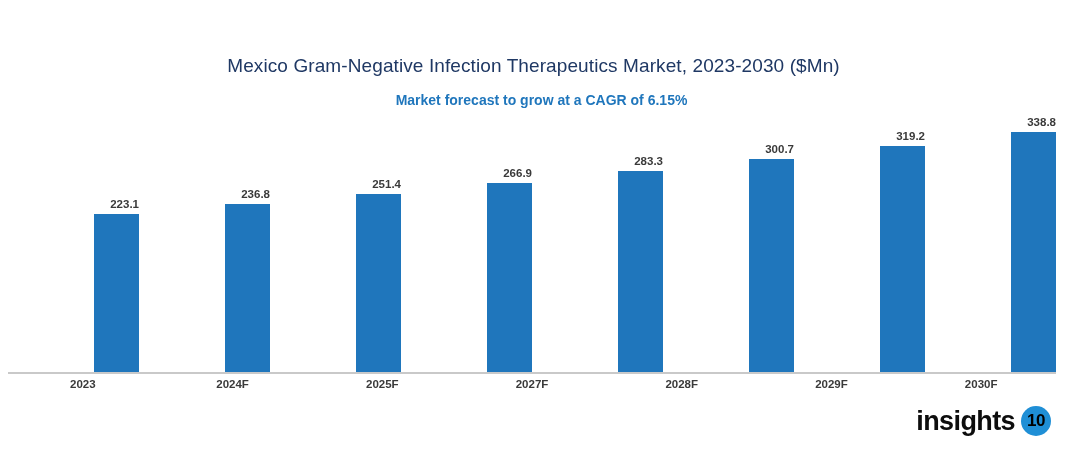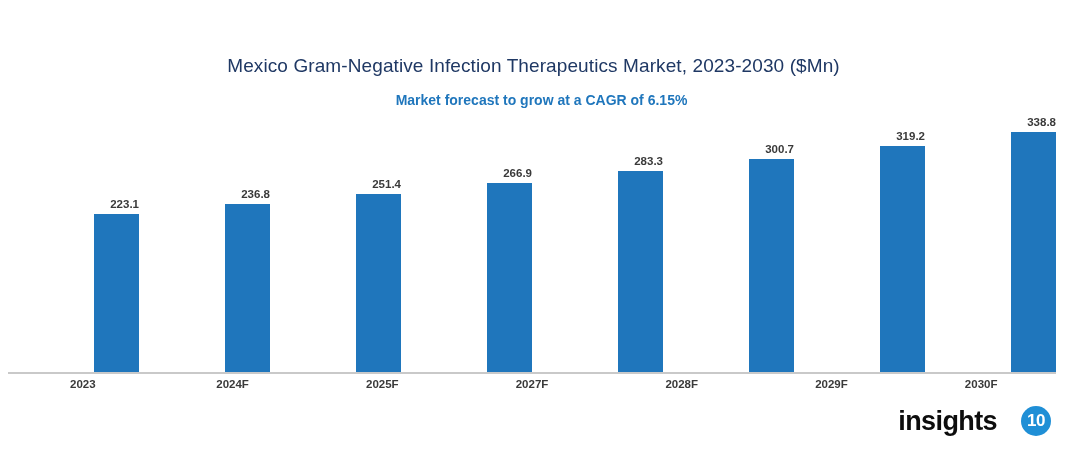--- a/index.html
+++ b/index.html
@@ -119,35 +119,35 @@
     font-weight: bold;
     color: #808080;
     white-space: nowrap;
   }
   .logo {
     position: absolute;
     right: 16px;
     top: 406px;
     display: flex;
     align-items: center;
-    gap: 24px;
+    gap: 6px;
   }
   .logo-word {
     font-size: 27px;
     font-weight: bold;
     color: #0d0d0d;
     letter-spacing: -0.6px;
     line-height: 30px;
   }
   .logo-badge {
     width: 30px;
     height: 30px;
     border-radius: 50%;
     background: #1f8fd6;
-    color: #ffffff;
+    color: #000000;
     font-size: 17px;
     font-weight: bold;
     display: flex;
     align-items: center;
     justify-content: center;
     letter-spacing: -0.5px;
   }
 </style>
 </head>
 <body>

